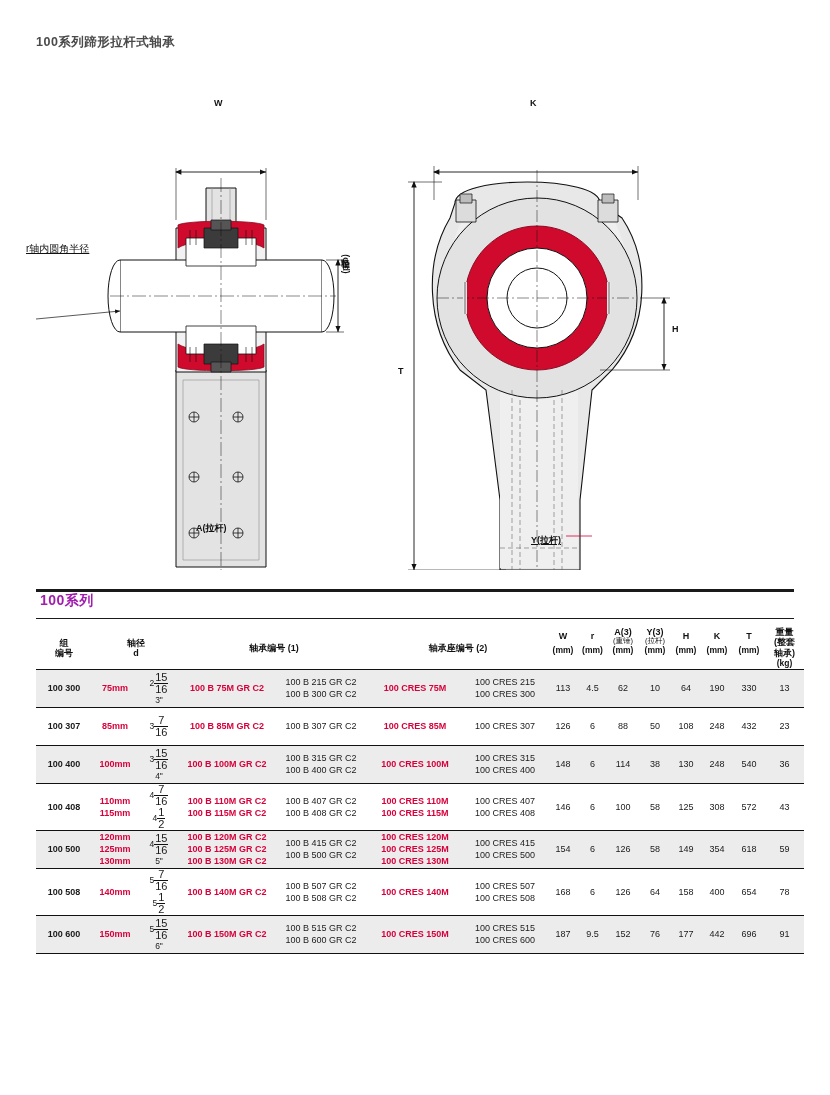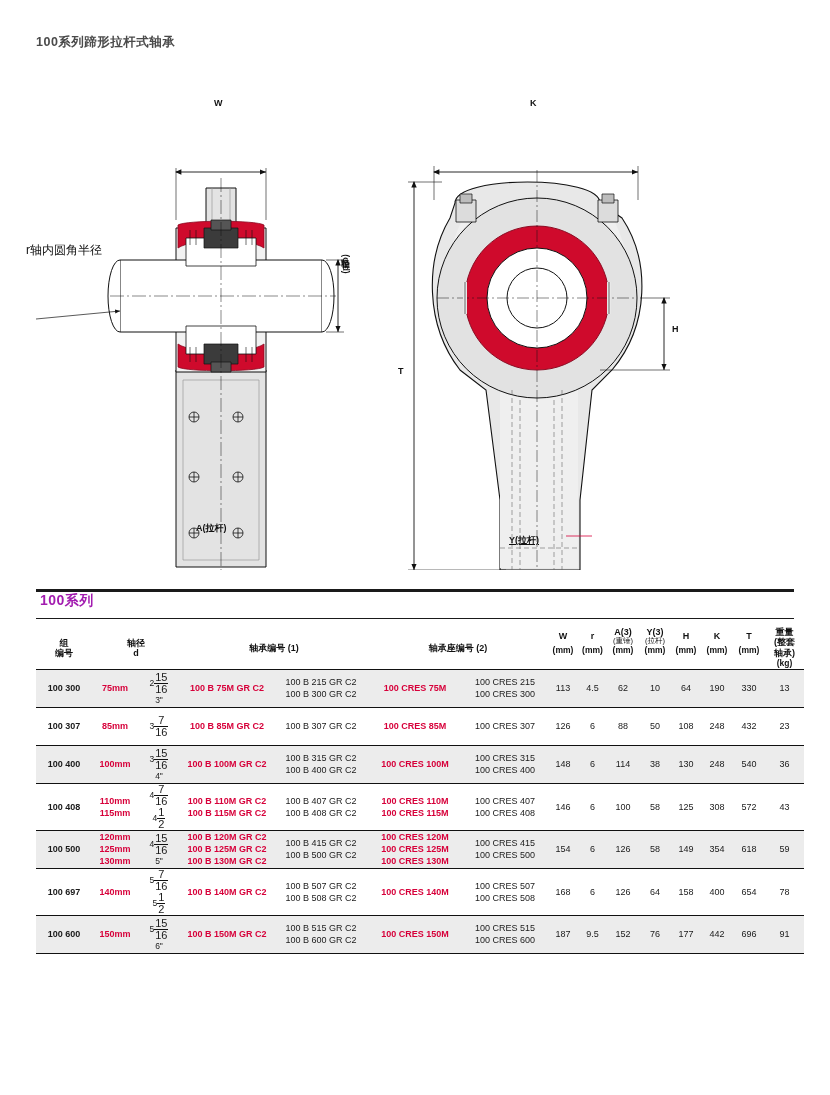--- a/index.html
+++ b/index.html
@@ -39,21 +39,21 @@
     width: 830px;
     height: 500px;
   }
   .dwg-label {
     position: absolute;
     font-size: 9px;
     color: #111;
     font-weight: bold;
     white-space: nowrap;
   }
-  .dwg-label.small { font-size: 12px; font-weight: normal;}
+  .dwg-label.small { font-size: 10px; font-weight: normal; text-decoration: underline;}
   svg.drawing { position:absolute; left:0; top:0; }
 
   
   .series-band {
     position: absolute;
     left: 36px;
     top: 589px;
     width: 758px;
     height: 26px;
     border-top: 3px solid #1a1a1a;
@@ -244,21 +244,21 @@
     </svg>
 
     <div class="dwg-label" style="left:214px; top:28px;">W</div>
     <div class="dwg-label" style="left:340px; top:182px; writing-mode:vertical-rl; text-orientation:mixed; font-size:8.5px;">轴径 (φ d)</div>
     <div class="dwg-label small" style="left:26px; top:172px;">r轴内圆角半径</div>
     <div class="dwg-label" style="left:196px; top:452px;">A(拉杆)</div>
 
     <div class="dwg-label" style="left:530px; top:28px;">K</div>
     <div class="dwg-label" style="left:672px; top:254px;">H</div>
     <div class="dwg-label" style="left:398px; top:296px;">T</div>
-    <div class="dwg-label" style="left:509px; top:464px;text-decoration:underline;">Y(拉杆)</div>
+    <div class="dwg-label" style="left:531px; top:464px;text-decoration:underline;">Y(拉杆)</div>
   </div>
 
   <div class="series-band"></div>
   <div class="series-title">100系列</div>
 
   <div class="tbl-wrap">
     <table class="spec">
       <colgroup>
         <col style="width:56px">
           <col style="width:46px">
@@ -529,21 +529,21 @@
             <td>154</td>
             <td>6</td>
             <td>126</td>
             <td>58</td>
             <td>149</td>
             <td>354</td>
             <td>618</td>
             <td>59</td>
           </tr>
           <tr>
-            <td class="bold">100 697</td>
+            <td class="bold">100 508</td>
             <td class="red">
               <div class="cell-lines ">
                 <div>140mm</div>
               </div>
             </td>
             <td class="d-inch">
               <div>5<span class="frac"><span class="num">7</span><span class="den">16</span></span></div>
               <div>5<span class="frac"><span class="num">1</span><span class="den">2</span></span></div>
             </td>
             <td class="red">

